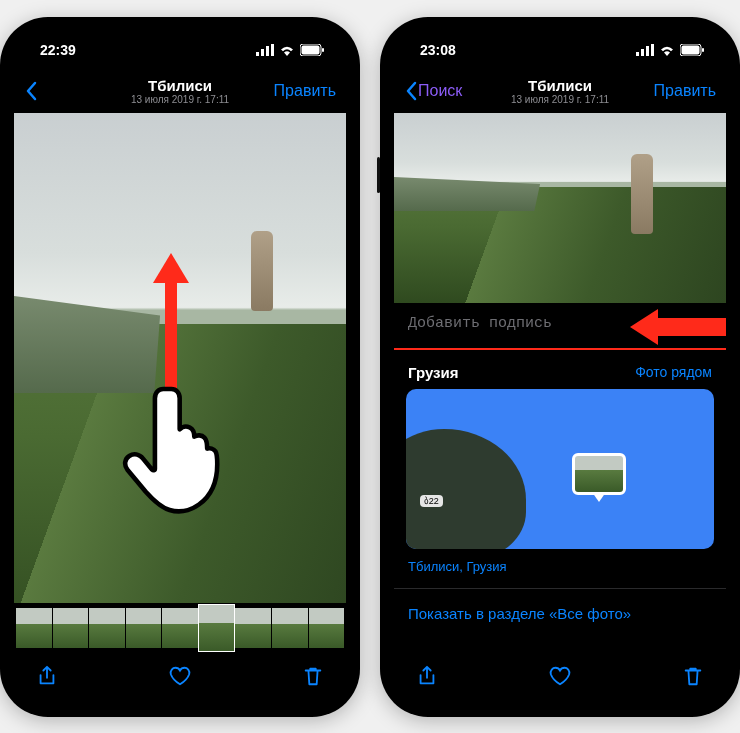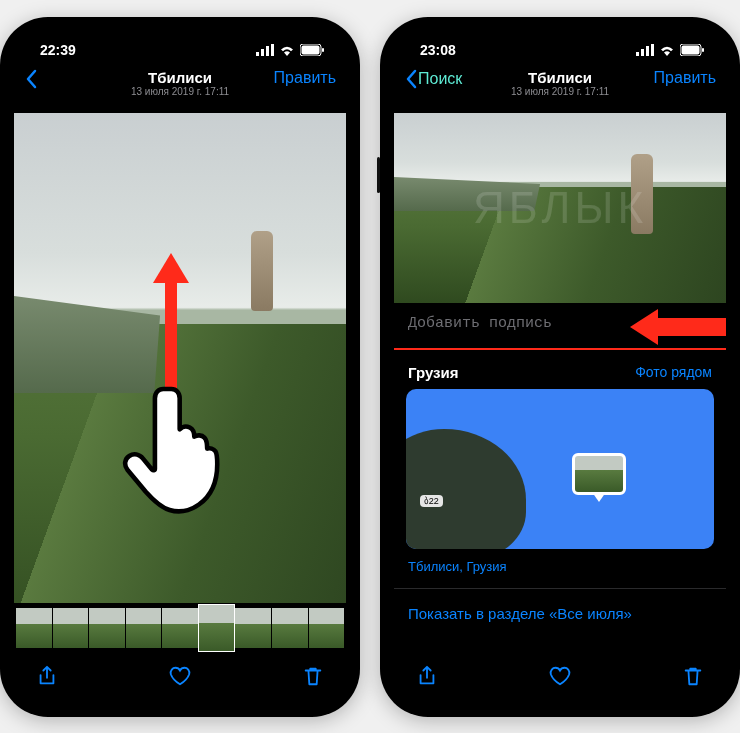--- a/index.html
+++ b/index.html
@@ -55,26 +55,26 @@
     align-items: center;
     padding: 0 22px 0 26px;
     font-size: 14px;
     font-weight: 600;
   }
   .status-right { display:flex; align-items:center; gap:5px; }
 
   .navbar {
     height: 44px;
     display:flex;
-    align-items:flex-start;
+    align-items:center;
     justify-content: space-between;
     padding: 0 10px;
     background:#000;
   }
-  .nav-left { display:flex; align-items:center; color:#5eead4; font-size:16px; min-width:70px;}
+  .nav-left { display:flex; align-items:center; color:#8b5cf6; font-size:16px; min-width:70px;}
   .nav-left svg { flex-shrink:0; }
   .nav-center { text-align:center; flex:1;}
   .nav-title { font-size:15px; font-weight:600; }
   .nav-sub { font-size:10px; color:#8e8e93; }
   .nav-right { color:#0a84ff; font-size:16px; min-width:70px; text-align:right;}
 
   .content { position:relative; height: calc(100% - 38px - 44px - 50px); overflow:hidden; }
   .toolbar {
     height:50px; display:flex; justify-content:space-between; align-items:center;
     padding: 0 22px; background:#000;
@@ -347,21 +347,20 @@
       </div>
       <div class="nav-right">Править</div>
     </div>
 
     <div class="content panel">
       <div class="photo-header">
         <div class="landscape">
           <div class="cliff"></div>
           <div class="rock"></div>
         </div>
-        <div class="watermark">ЯБЛЫК</div>
       </div>
 
       <div class="caption-field">
         <span>Добавить подпись</span>
         <div class="arrow-right">
           <div class="head"></div>
             <div class="stem"></div>
         </div>
       </div>
 
@@ -371,21 +370,21 @@
       </div>
 
       <div class="map">
         <div class="land1"></div>
         <div class="road">ბ22</div>
         <div class="pin"></div>
       </div>
       <div class="map-caption">Тбилиси, Грузия</div>
 
       <div class="divider"></div>
-      <div class="row-action">Показать в разделе «Все июля»</div>
+      <div class="row-action">Показать в разделе «Все фото»</div>
     </div>
 
     <div class="toolbar">
       <span class="tool-link">
         <svg viewBox="0 0 24 24">
             <path d="M12 2v12M12 2l-4 4M12 2l4 4M5 11v9h14v-9" fill="none" stroke="#0a84ff" stroke-width="2" stroke-linecap="round" stroke-linejoin="round"></path>
           </svg>
       </span>
       <span class="tool-link">
         <svg viewBox="0 0 24 24">

